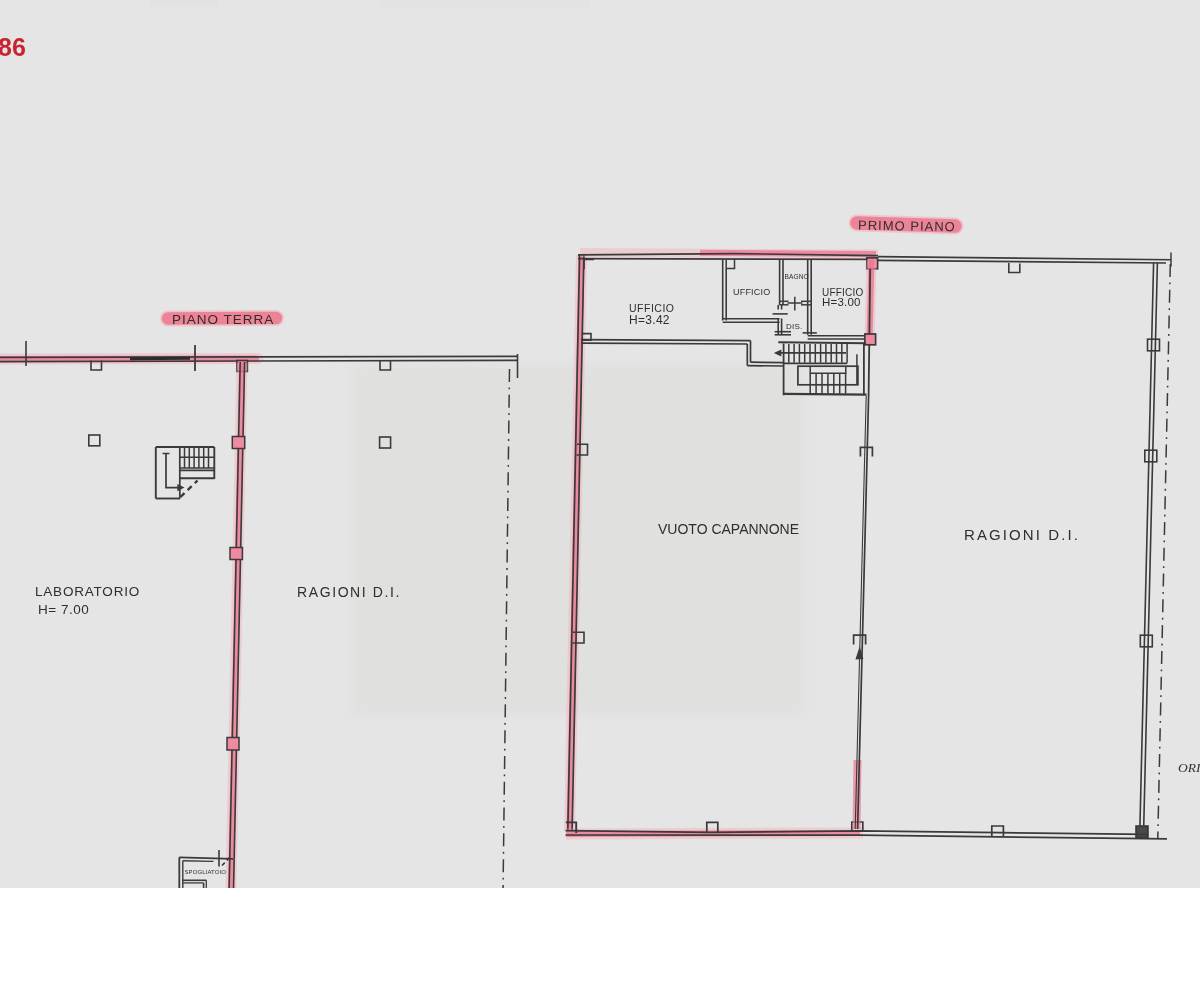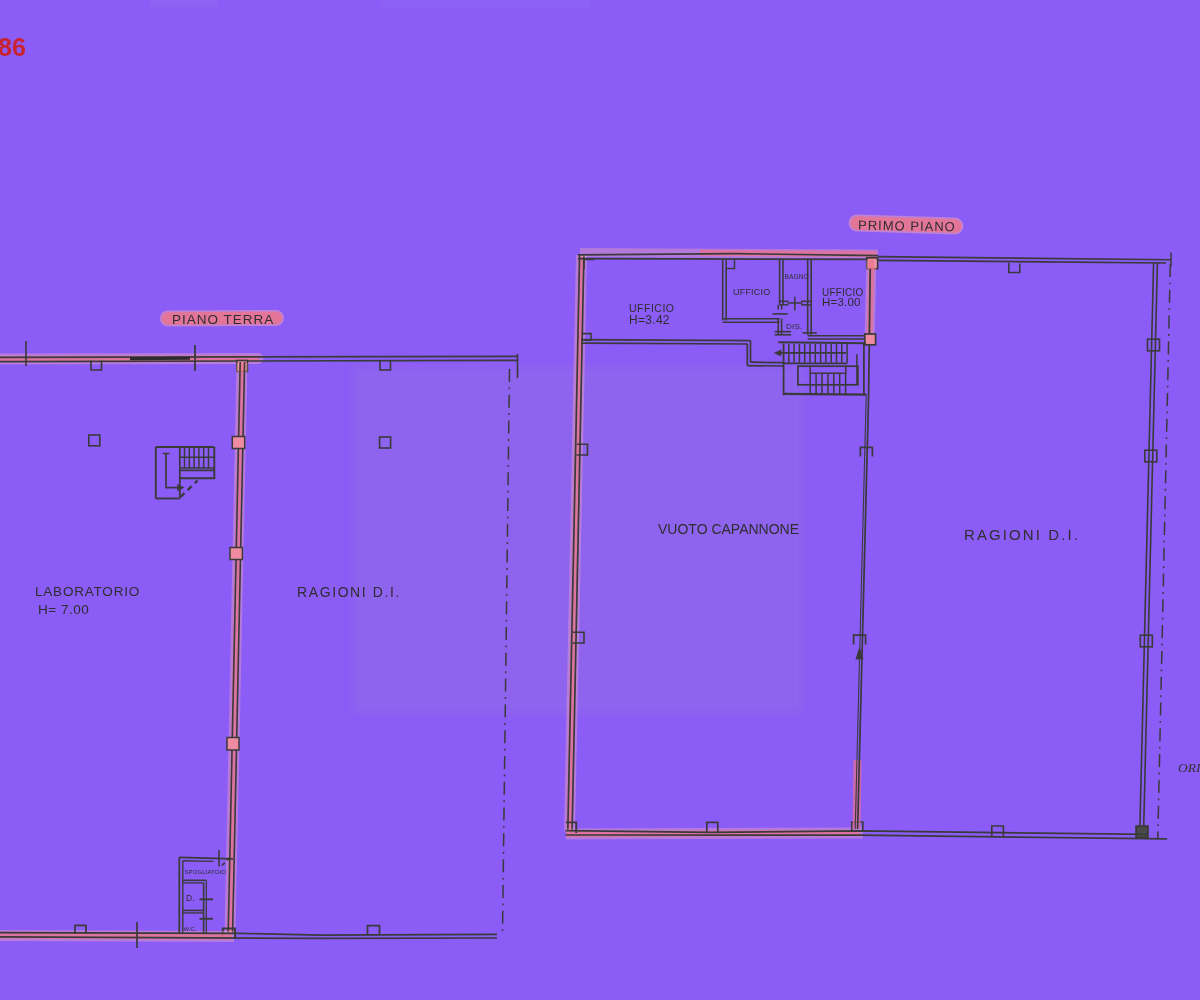--- a/index.html
+++ b/index.html
@@ -1,16 +1,16 @@
 <!DOCTYPE html>
 <html><head>
 <meta charset="utf-8">
 <style>
 html,body{margin:0;padding:0;}
-#page{position:relative;width:1200px;height:1000px;background:#8b5cf6;overflow:hidden;font-family:"Liberation Sans",sans-serif;}
+#page{position:relative;width:1200px;height:888px;background:#e5e5e5;overflow:hidden;font-family:"Liberation Sans",sans-serif;}
 svg{position:absolute;top:0;left:0;transform:translateZ(0);}
 text{fill:#2e2e2e;font-family:"Liberation Sans",sans-serif;}
 </style>
 </head>
 <body>
 <div id="page">
 <svg width="1200" height="1000" viewBox="0 0 1200 1000">
 <defs>
         <filter id="wblur" x="-10%" y="-10%" width="120%" height="120%">
           <feGaussianBlur stdDeviation="5"></feGaussianBlur>

